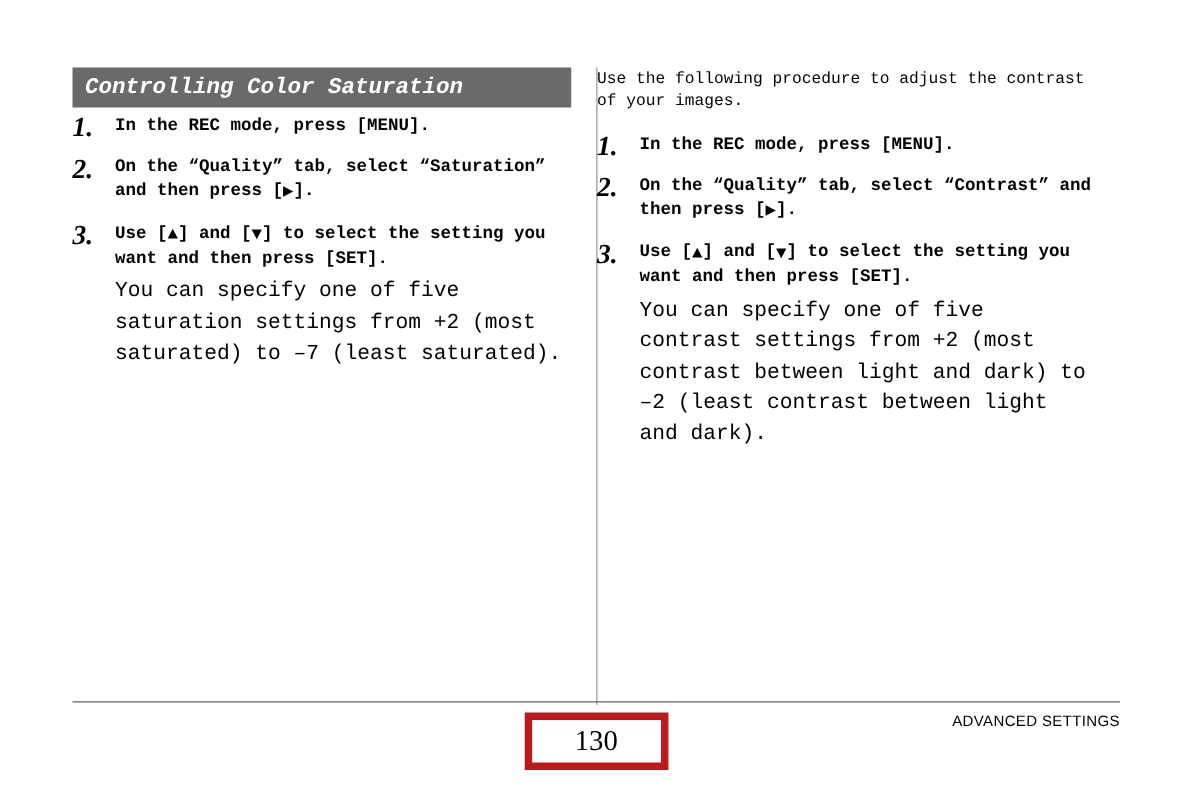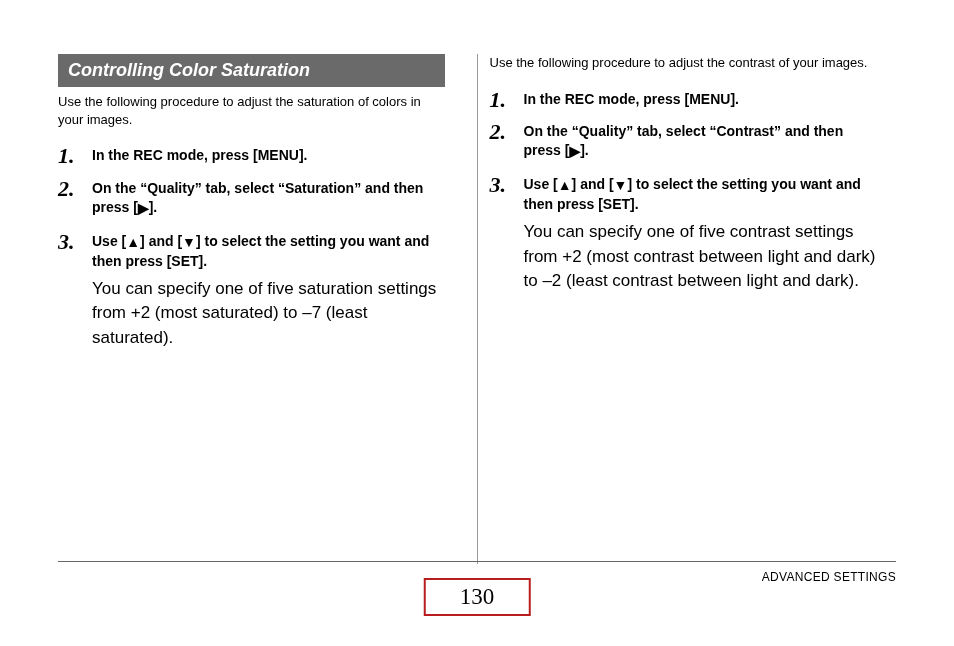--- a/index.html
+++ b/index.html
@@ -5,22 +5,23 @@
   * { box-sizing: border-box; margin: 0; padding: 0; }
   html, body { width: 954px; height: 646px; background: #fff; font-family: Arial, Helvetica, sans-serif; color: #000; }
   .page {
     position: relative;
     width: 954px;
     height: 646px;
     padding: 54px 58px 30px 58px;
   }
   .columns {
     display: flex;
-    gap: 12px;
+    gap: 0;
     height: 510px;
+    font-family: Liberation Mono, monospace;
   }
   .col {
     flex: 1;
     padding-right: 20px;
   }
   .divider {
     width: 1px;
     background: #999;
     height: 510px;
   }
@@ -79,21 +80,21 @@
     right: 58px;
     bottom: 84px;
     height: 1px;
     background: #666;
   }
   .page-number-box {
     position: absolute;
     bottom: 30px;
     left: 50%;
     transform: translateX(-50%);
-    border: 2px solid #b91c1c;
+    border: 6px solid #b91c1c;
     padding: 4px 34px;
     font-family: "Times New Roman", serif;
     font-size: 23px;
   }
   .footer-label {
     position: absolute;
     bottom: 62px;
     right: 58px;
     font-size: 12px;
     letter-spacing: 0.3px;
@@ -101,21 +102,20 @@
 </style>
 </head>
 <body>
 
 <div class="page">
 
   <div class="columns">
 
     <div class="col">
       <div class="section-header">Controlling Color Saturation</div>
-      <p class="intro">Use the following procedure to adjust the saturation of colors in your images.</p>
 
       <ol class="steps">
         <li>
           <div class="step-head">In the REC mode, press [MENU].</div>
         </li>
         <li>
           <div class="step-head">
             <span>On the “Quality” tab, select “Saturation” and then press [</span><span class="tri">▶</span><span>].</span>
           </div>
         </li>

